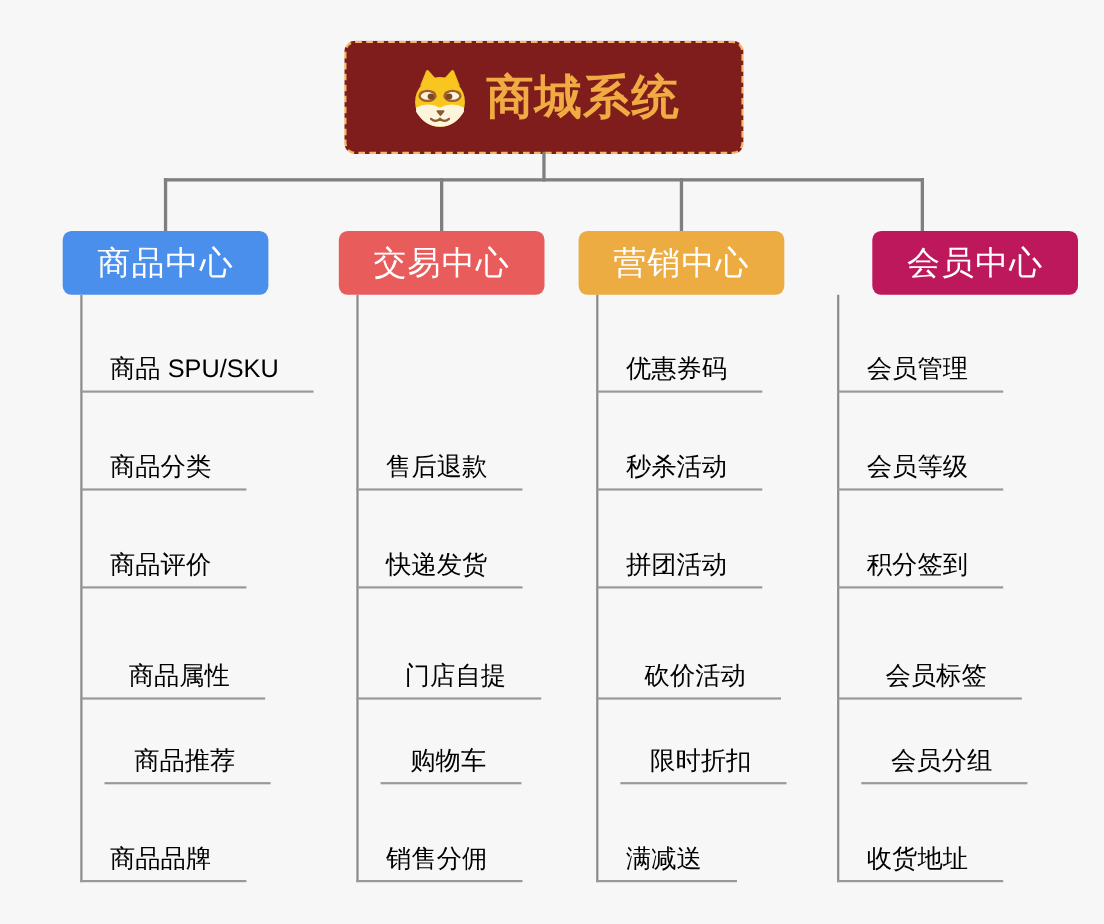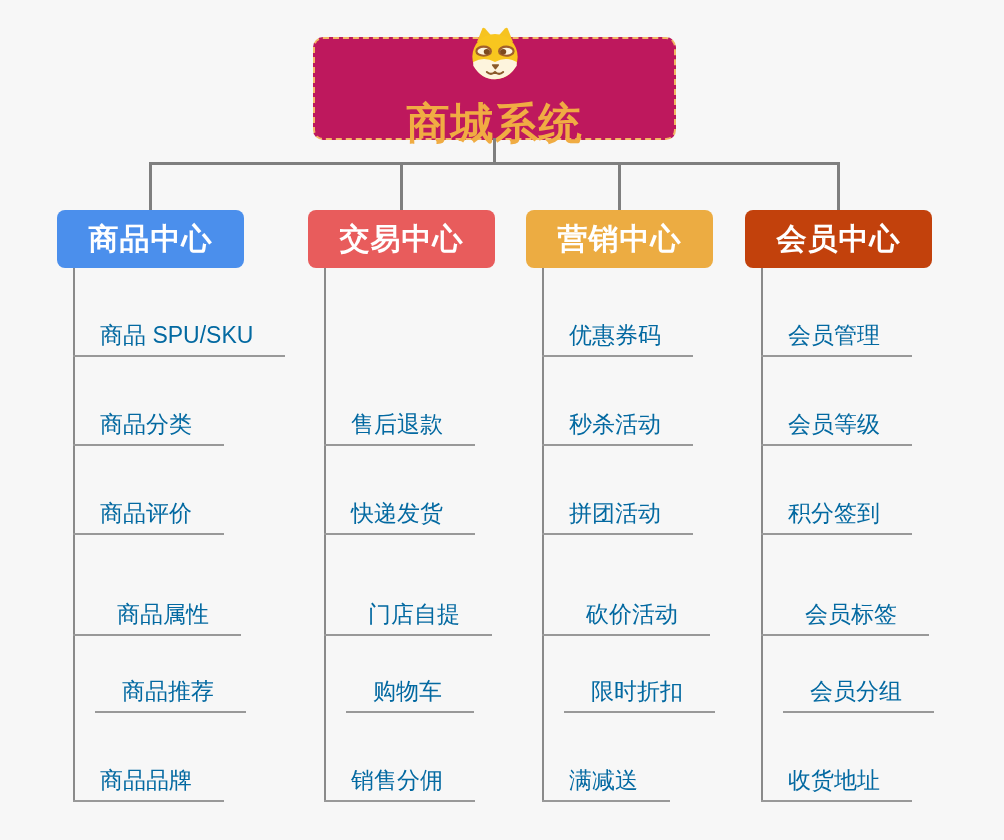--- a/index.html
+++ b/index.html
@@ -3,49 +3,49 @@
 <meta charset="utf-8">
 <style>
   html,body{margin:0;padding:0;background:#f7f7f7;}
   .canvas{
     position:relative;width:1004px;height:840px;background:#f7f7f7;overflow:hidden;
     font-family:"Liberation Sans","DejaVu Sans",sans-serif;
   }
   
   .root-node{
     position:absolute;left:313px;top:37px;width:363px;height:103px;
-    background:#be185d;border:2px dashed #f2b864;border-radius:10px;
-    box-sizing:border-box;display:flex;align-items:center;justify-content:center;gap:13px;flex-direction:column;
+    background:#7f1d1d;border:2px dashed #f2b864;border-radius:10px;
+    box-sizing:border-box;display:flex;align-items:center;justify-content:center;gap:13px;
   }
   .root-title{font-size:43px;font-weight:600;color:#f0ac43;letter-spacing:1px;white-space:nowrap;}
   .root-icon{width:58px;height:58px;flex:0 0 auto;}
   
   .conn{position:absolute;background:#7f7f7f;}
   .conn-root-stem{left:493px;top:138px;width:3px;height:27px;}
   .conn-hbar{left:149px;top:162px;width:691px;height:3px;}
   .conn-stem-0{left:149px;top:162px;width:3px;height:48px;}
   .conn-stem-1{left:400px;top:162px;width:3px;height:48px;}
   .conn-stem-2{left:618px;top:162px;width:3px;height:48px;}
   .conn-stem-3{left:837px;top:162px;width:3px;height:48px;}
   
   .branch-box{
     position:absolute;top:210px;width:187px;height:58px;border-radius:8px;
     display:flex;align-items:center;justify-content:center;
-    color:#ffffff;font-size:30px;font-weight:700;letter-spacing:1px;white-space:nowrap;
+    color:#ffffff;font-size:30px;font-weight:400;letter-spacing:1px;white-space:nowrap;
   }
   .branch-0{left:57px;}  .branch-1{left:308px;}
   .branch-2{left:526px;} .branch-3{left:745px;}
   
   .column{position:absolute;top:268px;width:250px;height:540px;}
   .col-0{left:57px;}  .col-1{left:308px;}
   .col-2{left:526px;} .col-3{left:745px;}
   .vline{position:absolute;left:16px;top:0;width:2px;height:534px;background:#8a8a8a;}
   .item{
     position:absolute;left:16px;width:max-content;
-    font-size:23px;color:#0369a1;line-height:28px;
+    font-size:23px;color:#000000;line-height:28px;
     padding:0 32px 6px 27px;border-bottom:2px solid #999999;white-space:nowrap;
   }
   .r0{top:53px;}  .r1{top:142px;} .r2{top:231px;}
   .r3{top:332px;padding-left:44px;} .r4{top:409px;margin-left:22px;} .r5{top:498px;}
 </style>
 </head>
 <body>
 
 <div class="canvas">
 
@@ -68,21 +68,21 @@
   <div class="conn conn-root-stem"></div>
   <div class="conn conn-hbar"></div>
   <div class="conn conn-stem-0"></div>
   <div class="conn conn-stem-1"></div>
   <div class="conn conn-stem-2"></div>
   <div class="conn conn-stem-3"></div>
 
   <div class="branch-box branch-0" style="background-color: rgb(75, 143, 236);">商品中心</div>
   <div class="branch-box branch-1" style="background-color: rgb(232, 92, 92);">交易中心</div>
   <div class="branch-box branch-2" style="background-color: rgb(236, 172, 66);">营销中心</div>
-  <div class="branch-box branch-3" style="background-color: #c2410c;">会员中心</div>
+  <div class="branch-box branch-3" style="background-color: #be185d; margin-left: 48px;">会员中心</div>
 
   <div class="column col-0">
     <div class="vline"></div>
     <div class="item r0">商品 SPU/SKU</div>
     <div class="item r1">商品分类</div>
     <div class="item r2">商品评价</div>
     <div class="item r3">商品属性</div>
     <div class="item r4">商品推荐</div>
     <div class="item r5">商品品牌</div>
   </div>

